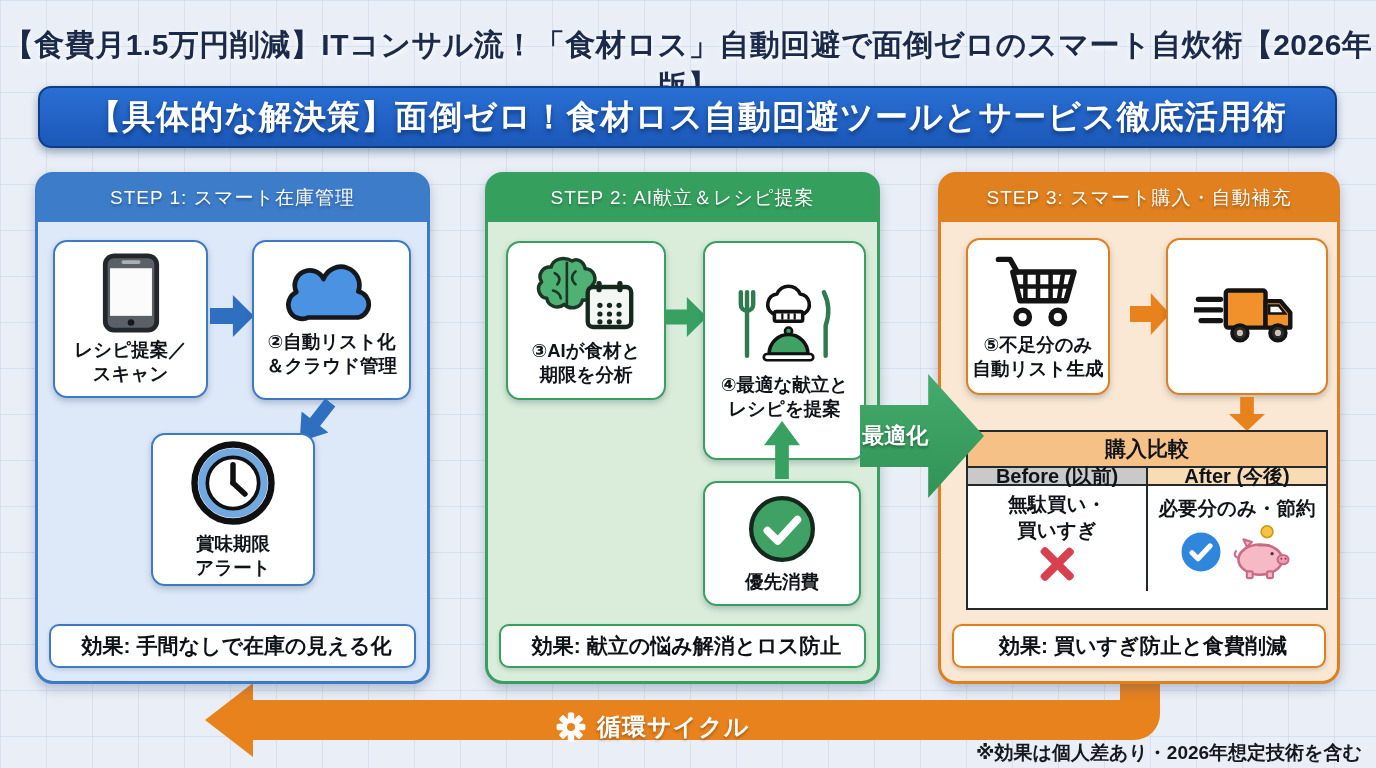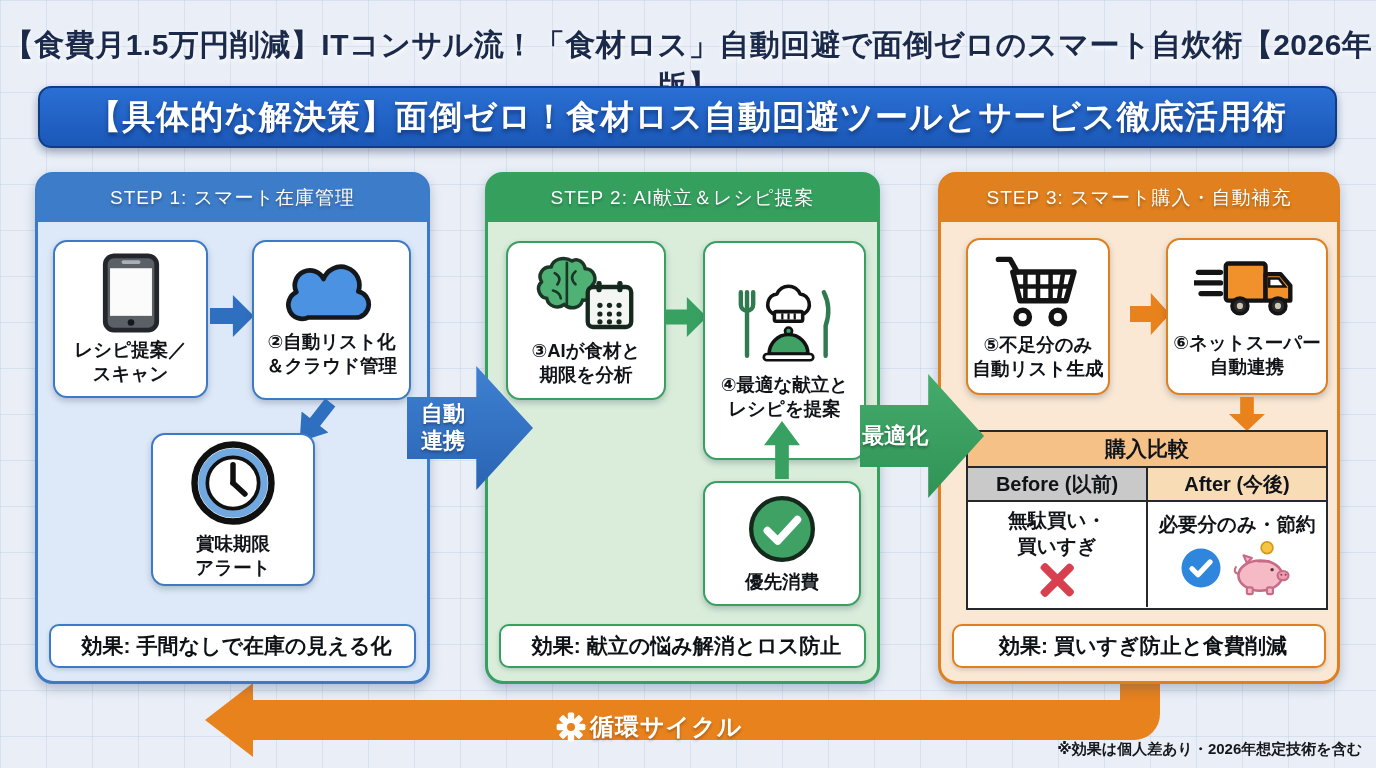--- a/index.html
+++ b/index.html
@@ -53,41 +53,41 @@
   .bigarrow .ba-text{position:absolute;left:0;top:0;bottom:0;width:57%;
     display:flex;flex-direction:column;align-items:center;justify-content:center;
     color:#fff;font-weight:900;font-size:22px;line-height:1.22;text-shadow:0 2px 3px rgba(0,0,0,.35);}
   .ba-blue{background:linear-gradient(#3f81d2,#2a64b4);}
   .ba-green{background:linear-gradient(#45ab6c,#2f9356);}
 
   .cmp-table{position:absolute;left:25px;top:255px;width:362px;height:180px;background:#fff;
     border:2.5px solid #26292c;box-sizing:border-box;z-index:3;}
   .ct-title{height:36px;background:#f5c186;border-bottom:2.5px solid #26292c;box-sizing:border-box;
     display:flex;align-items:center;justify-content:center;font-weight:900;font-size:21px;color:#101418;}
-  .ct-heads{display:flex;height:34px;border-bottom:2.5px solid #26292c;box-sizing:border-box;}
+  .ct-heads{display:flex;height:18px;border-bottom:2.5px solid #26292c;box-sizing:border-box;}
   .ct-heads div{flex:1;display:flex;align-items:center;justify-content:center;
     font-weight:900;font-size:20px;color:#101418;box-sizing:border-box;}
   .ct-before-h{background:#c9c9c9;border-right:2.5px solid #26292c;}
   .ct-after-h{background:#f8dcb6;}
   .ct-body{display:flex;height:105px;}
   .ct-body .cell{flex:1;display:flex;flex-direction:column;align-items:center;justify-content:center;
     gap:2px;font-weight:800;font-size:19.5px;line-height:1.2;color:#101418;box-sizing:border-box;text-align:center;}
   .cell-before{border-right:2.5px solid #26292c;}
   .after-icons{display:flex;align-items:center;gap:8px;margin-top:2px;}
 
   .cycle-shaft{position:absolute;left:253px;top:700px;width:867px;height:40px;background:#e8821c;z-index:1;}
   .cycle-connector{position:absolute;left:1120px;top:680px;width:40px;height:60px;background:#e8821c;
     border-radius:0 0 26px 0;z-index:1;}
   .cycle-head{position:absolute;left:205px;top:683px;width:0;height:0;z-index:1;
     border-top:37px solid transparent;border-bottom:37px solid transparent;border-right:48px solid #e8821c;}
-  .cycle-label{position:absolute;left:555px;top:701px;height:51px;display:flex;align-items:center;gap:3px;z-index:2;}
+  .cycle-label{position:absolute;left:555px;top:701px;height:51px;display:flex;align-items:center;gap:10px;z-index:2;}
   .cycle-label span{color:#fff;font-weight:900;font-size:24px;letter-spacing:1px;
     text-shadow:0 2px 3px rgba(0,0,0,.3);}
 
-  .footnote{position:absolute;right:14px;top:740px;font-weight:800;font-size:15px;color:#15181c;}
+  .footnote{position:absolute;right:14px;top:740px;font-weight:800;font-size:19px;color:#15181c;}
 </style>
 </head>
 <body>
 
 <div id="canvas">
 
   <div class="main-title">【食費月1.5万円削減】ITコンサル流！「食材ロス」自動回避で面倒ゼロのスマート自炊術【2026年版】</div>
 
   <div class="banner">
     <span>【具体的な解決策】面倒ゼロ！食材ロス自動回避ツールとサービス徹底活用術</span>
@@ -229,24 +229,20 @@
         <line x1="1" y1="32" x2="30" y2="32" stroke="#141414" stroke-width="6" stroke-linecap="round"></line>
         <line x1="8" y1="44" x2="30" y2="44" stroke="#141414" stroke-width="6" stroke-linecap="round"></line>
         <rect x="36" y="10" width="45" height="42" rx="3" fill="#f0912b" stroke="#141414" stroke-width="5"></rect>
         <path d="M81 22 h17 l11 13 v17 h-28 z" fill="#f0912b" stroke="#141414" stroke-width="5" stroke-linejoin="round"></path>
         <path d="M85 27 h11 l7 9 h-18 z" fill="#fff" stroke="#141414" stroke-width="3"></path>
         <circle cx="52" cy="58" r="9" fill="#2a2a2a" stroke="#141414" stroke-width="4"></circle>
         <circle cx="52" cy="58" r="3.5" fill="#cfc5b4"></circle>
         <circle cx="95" cy="58" r="9" fill="#2a2a2a" stroke="#141414" stroke-width="4"></circle>
         <circle cx="95" cy="58" r="3.5" fill="#cfc5b4"></circle>
       </svg>
-      <div class="card-label">
-        <span>⑥ネットスーパー</span>
-          <span>自動連携</span>
-      </div>
     </div>
 
     <div class="varrow-down corange" style="left:288px;top:222px;width:36px;height:34px;"></div>
 
     <div class="cmp-table">
       <div class="ct-title">購入比較</div>
       <div class="ct-heads">
         <div class="ct-before-h">Before (以前)</div>
         <div class="ct-after-h">After (今後)</div>
       </div>
@@ -282,26 +278,20 @@
               <path d="M10 40 q-7 -2 -3 -8" fill="none" stroke="#c76b86" stroke-width="2.5" stroke-linecap="round"></path>
             </svg>
           </div>
         </div>
       </div>
     </div>
 
     <div class="effect e3">効果: 買いすぎ防止と食費削減</div>
   </section>
 
-  <div class="bigarrow ba-blue" style="left:407px;top:366px;width:126px;height:124px;">
-    <div class="ba-text">
-      <span>自動</span>
-      <span>連携</span>
-    </div>
-  </div>
 
   <div class="bigarrow ba-green" style="left:860px;top:374px;width:124px;height:124px;">
     <div class="ba-text">
       <span>最適化</span>
     </div>
   </div>
 
   <div class="cycle-connector"></div>
   <div class="cycle-shaft"></div>
   <div class="cycle-head"></div>

